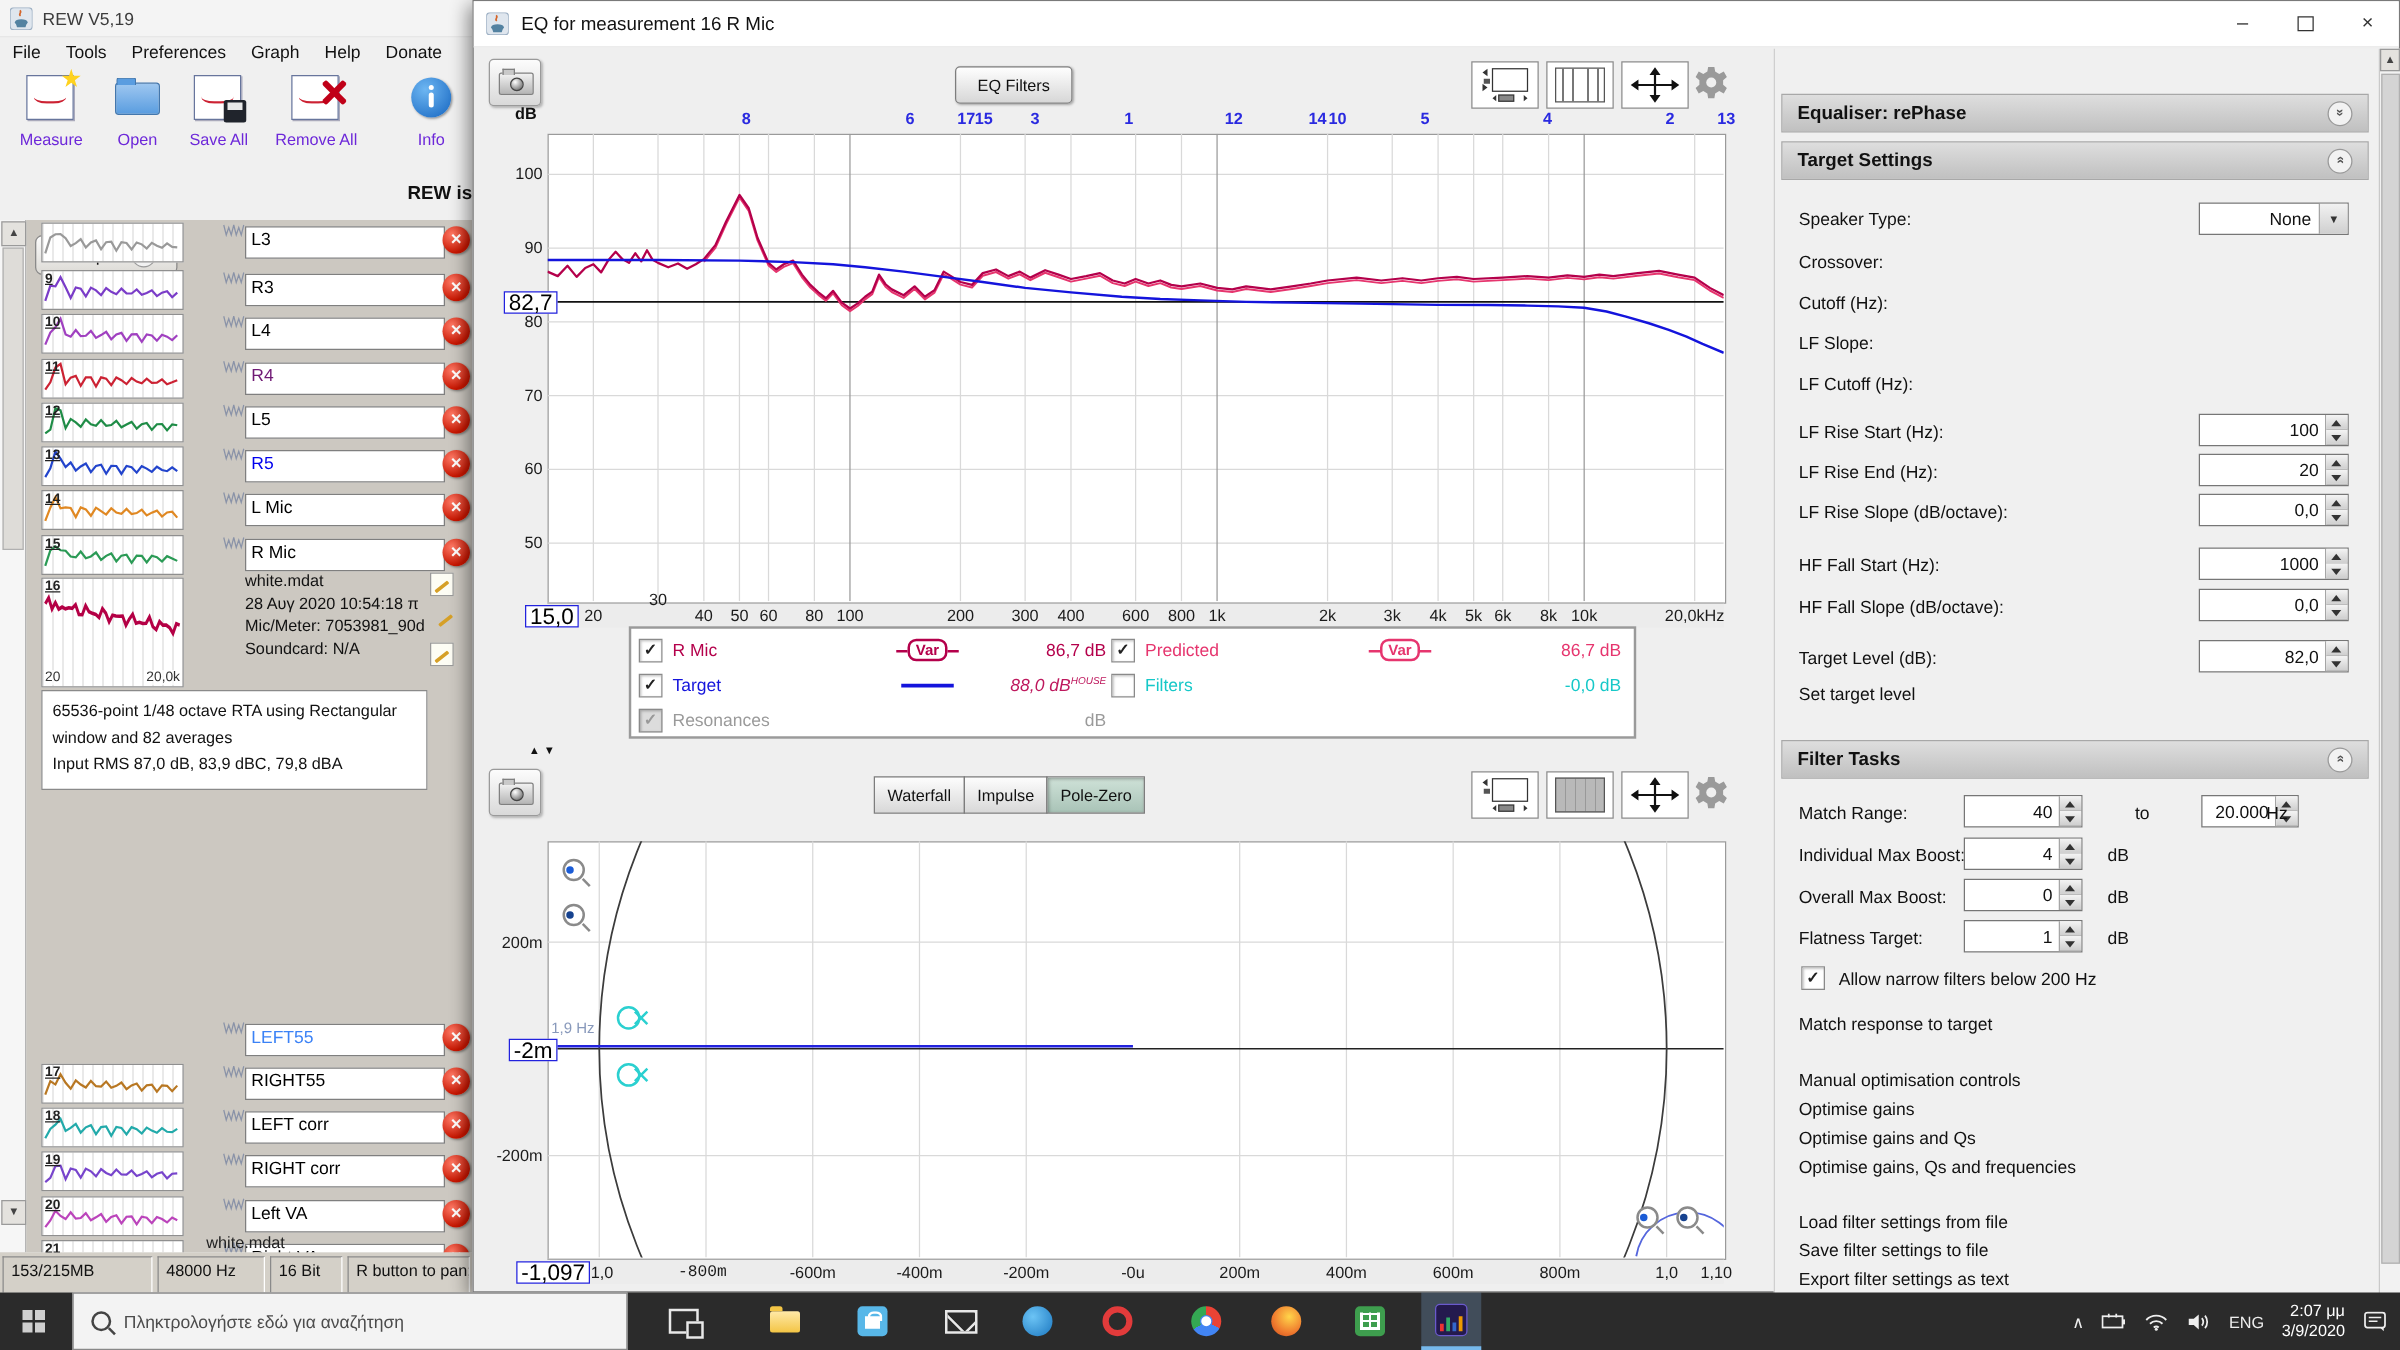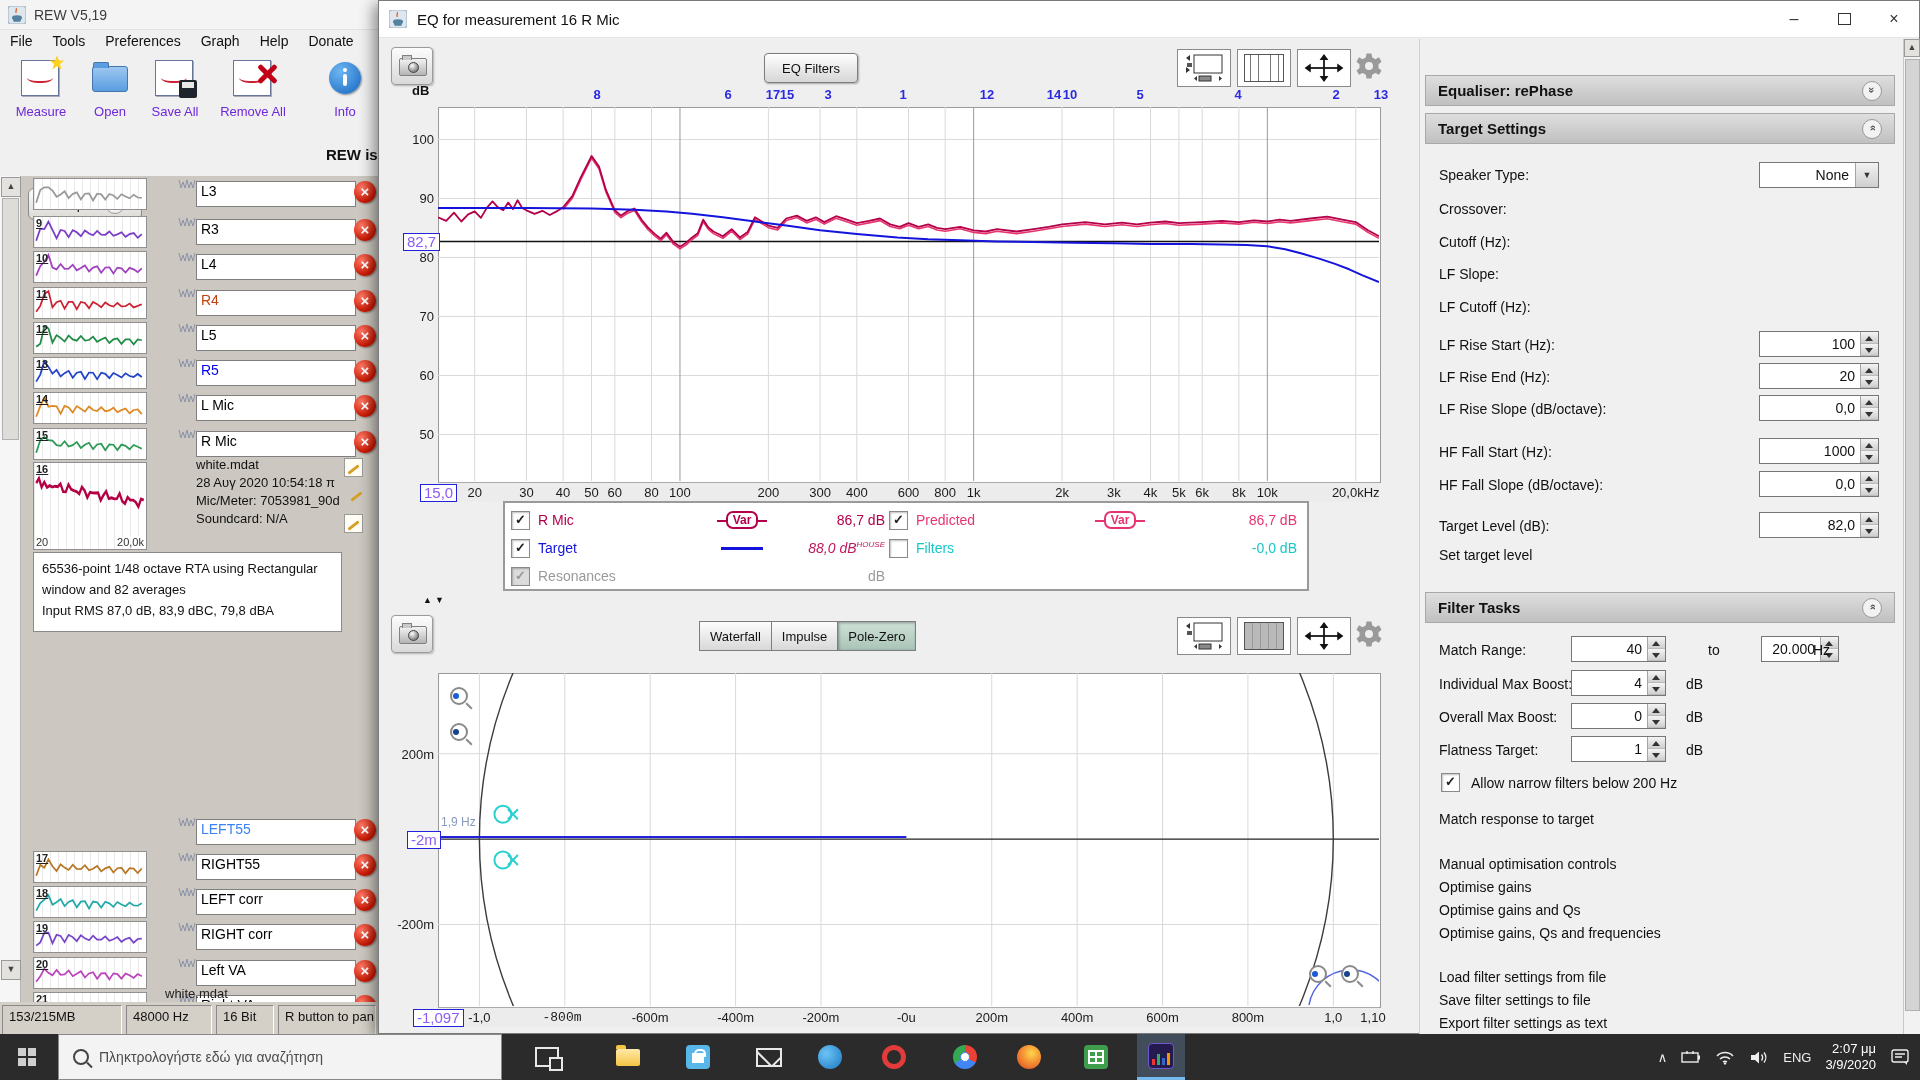--- a/index.html
+++ b/index.html
@@ -60,21 +60,21 @@
   .cam-body::before{content:"";position:absolute;left:2px;top:-4px;width:8px;height:4px;background:#c9c9c9;border:1px solid #808080;border-bottom:none}
   .cam-lens{position:absolute;left:8px;top:3px;width:9px;height:9px;border-radius:50%;background:radial-gradient(circle at 35% 30%,#fff,#555);border:1px solid #444}
   .btn3d{border:1px solid #7d7d7d;border-radius:4px;background:linear-gradient(#fefefe,#d7d7d7);box-shadow:1px 1px 2px rgba(0,0,0,.3);display:flex;align-items:center;justify-content:center;font-size:13px}
   .icon-btn{position:absolute;width:52px;height:36px;background:#fff;border:1px solid #8a8a8a;display:flex;align-items:center;justify-content:center}
   .freq-ic{width:38px;height:26px;border:1px solid #555;background:repeating-linear-gradient(90deg,transparent 0 5px,#777 5px 6px,transparent 6px 13px,#777 13px 14px,transparent 14px 20px)}
   .freq-ic.solid{background:#b9b9b9;background-image:repeating-linear-gradient(90deg,transparent 0 7px,#999 7px 8px)}
   .gear-ic{width:30px;height:30px}
   #fm1 span,#fm2 span{position:absolute;transform:translateX(-50%);font-size:13px;font-weight:600}
   .xt,.xt2{position:absolute;transform:translateX(-50%);font-size:13px;color:#1b1b1b;white-space:nowrap}
   .yt{position:absolute;left:15px;width:40px;text-align:right;font-size:13px;color:#1b1b1b;transform:translateY(-50%)}
-  .bluebox{position:absolute;border:1px solid #2222dd;color:#8b5cf6;background:#fff;font-size:15px;padding:0 3px;line-height:16px}
+  .bluebox{position:absolute;border:1px solid #2222dd;color:#000000;background:#fff;font-size:18px;padding:0 3px;line-height:16px}
   .axis-strip{position:absolute;left:59px;width:941px;height:19px;background:#ececec;border-top:1px solid #aaa}
   #legendbox{position:absolute;left:124px;top:500px;width:806px;height:90px;background:#fff;border:2px solid #9a9a9a;display:grid;grid-template-columns:378px 1fr;grid-auto-rows:28px;align-items:center;padding:3px 6px;box-sizing:border-box}
   .lg-cell{display:flex;align-items:center;gap:8px;height:26px}
   .cb{flex:0 0 17px;width:17px;height:17px;background:#fff;border:1px solid #8a8a8a;box-shadow:inset 1px 1px 2px rgba(0,0,0,.25);font-size:13px;line-height:16px;text-align:center;font-weight:bold;color:#222}
   .cb-dis{background:#dcdcdc;color:#999}
   .lg-lab{flex:0 0 148px;font-size:14px;white-space:nowrap}
   .lg-sym{flex:0 0 96px;display:flex;justify-content:center;align-items:center}
   .lg-val{flex:1;text-align:right;font-size:14px;padding-right:4px;white-space:nowrap}
   .lg-sup{font-size:8px}
   .var-badge{display:inline-block;padding:0 5px;border:2px solid currentColor;border-radius:7px;font-size:12px;font-weight:bold;position:relative;background:#fff}
@@ -249,21 +249,21 @@
             <span class="mnum">11</span>
             <svg viewBox="0 0 100 26" preserveAspectRatio="none" width="110" height="28">
               <path d="M2,22 L5.7,16.6 L9.4,5.6 L13.1,2.9 L16.8,18.0 L20.5,13.1 L24.2,11.8 L27.8,19.2 L31.5,12.9 L35.2,12.8 L38.9,19.7 L42.6,12.9 L46.3,13.9 L50.0,18.7 L53.7,13.0 L57.4,15.0 L61.1,17.9 L64.8,13.4 L68.5,16.0 L72.2,17.3 L75.8,13.9 L79.5,17.0 L83.2,16.9 L86.9,14.4 L90.6,18.0 L94.3,16.6 L98.0,15.1" fill="none" stroke="#cc2233" stroke-width="1.6"></path>
             </svg>
           </div>
           <div class="wicon">
             <svg viewBox="0 0 18 12" width="18" height="12">
               <path d="M1 2l2 8 2-6 2 6 2-8 2 8 2-6 2 6 2-8" fill="none" stroke="#8a93a8" stroke-width="1"></path>
             </svg>
           </div>
-          <div class="mname" style="color: #c2410c;">R4</div>
+          <div class="mname" style="color: #701a75;">R4</div>
           <div class="xbtn">×</div>
         </div>
         <div class="mrow" style="top: 322px;">
           <div class="mthumb">
             <span class="mnum">12</span>
             <svg viewBox="0 0 100 26" preserveAspectRatio="none" width="110" height="28">
               <path d="M2,22 L5.7,19.3 L9.4,3.4 L13.1,4.9 L16.8,18.2 L20.5,11.3 L24.2,13.9 L27.8,17.2 L31.5,11.6 L35.2,15.2 L38.9,16.4 L42.6,12.1 L46.3,16.4 L50.0,15.8 L53.7,12.7 L57.4,17.5 L61.1,15.4 L64.8,13.5 L68.5,18.5 L72.2,15.2 L75.8,14.3 L79.5,19.4 L83.2,15.2 L86.9,15.1 L90.6,19.8 L94.3,15.3 L98.0,16.0" fill="none" stroke="#1e8c46" stroke-width="1.6"></path>
             </svg>
           </div>
           <div class="wicon">
@@ -560,21 +560,21 @@
     </svg>
   <div class="axis-strip" style="top:481px"></div>
   <div id="spl-labels" style="position:absolute;left:0;top:0;width:100%;height:600px;pointer-events:none">
       <div class="yt" style="top: 138.45px;">100</div>
       <div class="yt" style="top: 197.45px;">90</div>
       <div class="yt" style="top: 256.45px;">80</div>
       <div class="yt" style="top: 315.45px;">70</div>
       <div class="yt" style="top: 374.45px;">60</div>
       <div class="yt" style="top: 433.45px;">50</div>
       <div class="xt" style="left: 95.6926px; top: 484px;">20</div>
-      <div class="xt" style="left: 147.408px; top: 484px;">30</div>
+      <div class="xt" style="left: 147.408px; top: 471px;">30</div>
       <div class="xt" style="left: 184.1px; top: 484px;">40</div>
       <div class="xt" style="left: 212.561px; top: 484px;">50</div>
       <div class="xt" style="left: 235.816px; top: 484px;">60</div>
       <div class="xt" style="left: 272.508px; top: 484px;">80</div>
       <div class="xt" style="left: 300.969px; top: 484px;">100</div>
       <div class="xt" style="left: 389.377px; top: 484px;">200</div>
       <div class="xt" style="left: 441.092px; top: 484px;">300</div>
       <div class="xt" style="left: 477.785px; top: 484px;">400</div>
       <div class="xt" style="left: 529.5px; top: 484px;">600</div>
       <div class="xt" style="left: 566.193px; top: 484px;">800</div>

